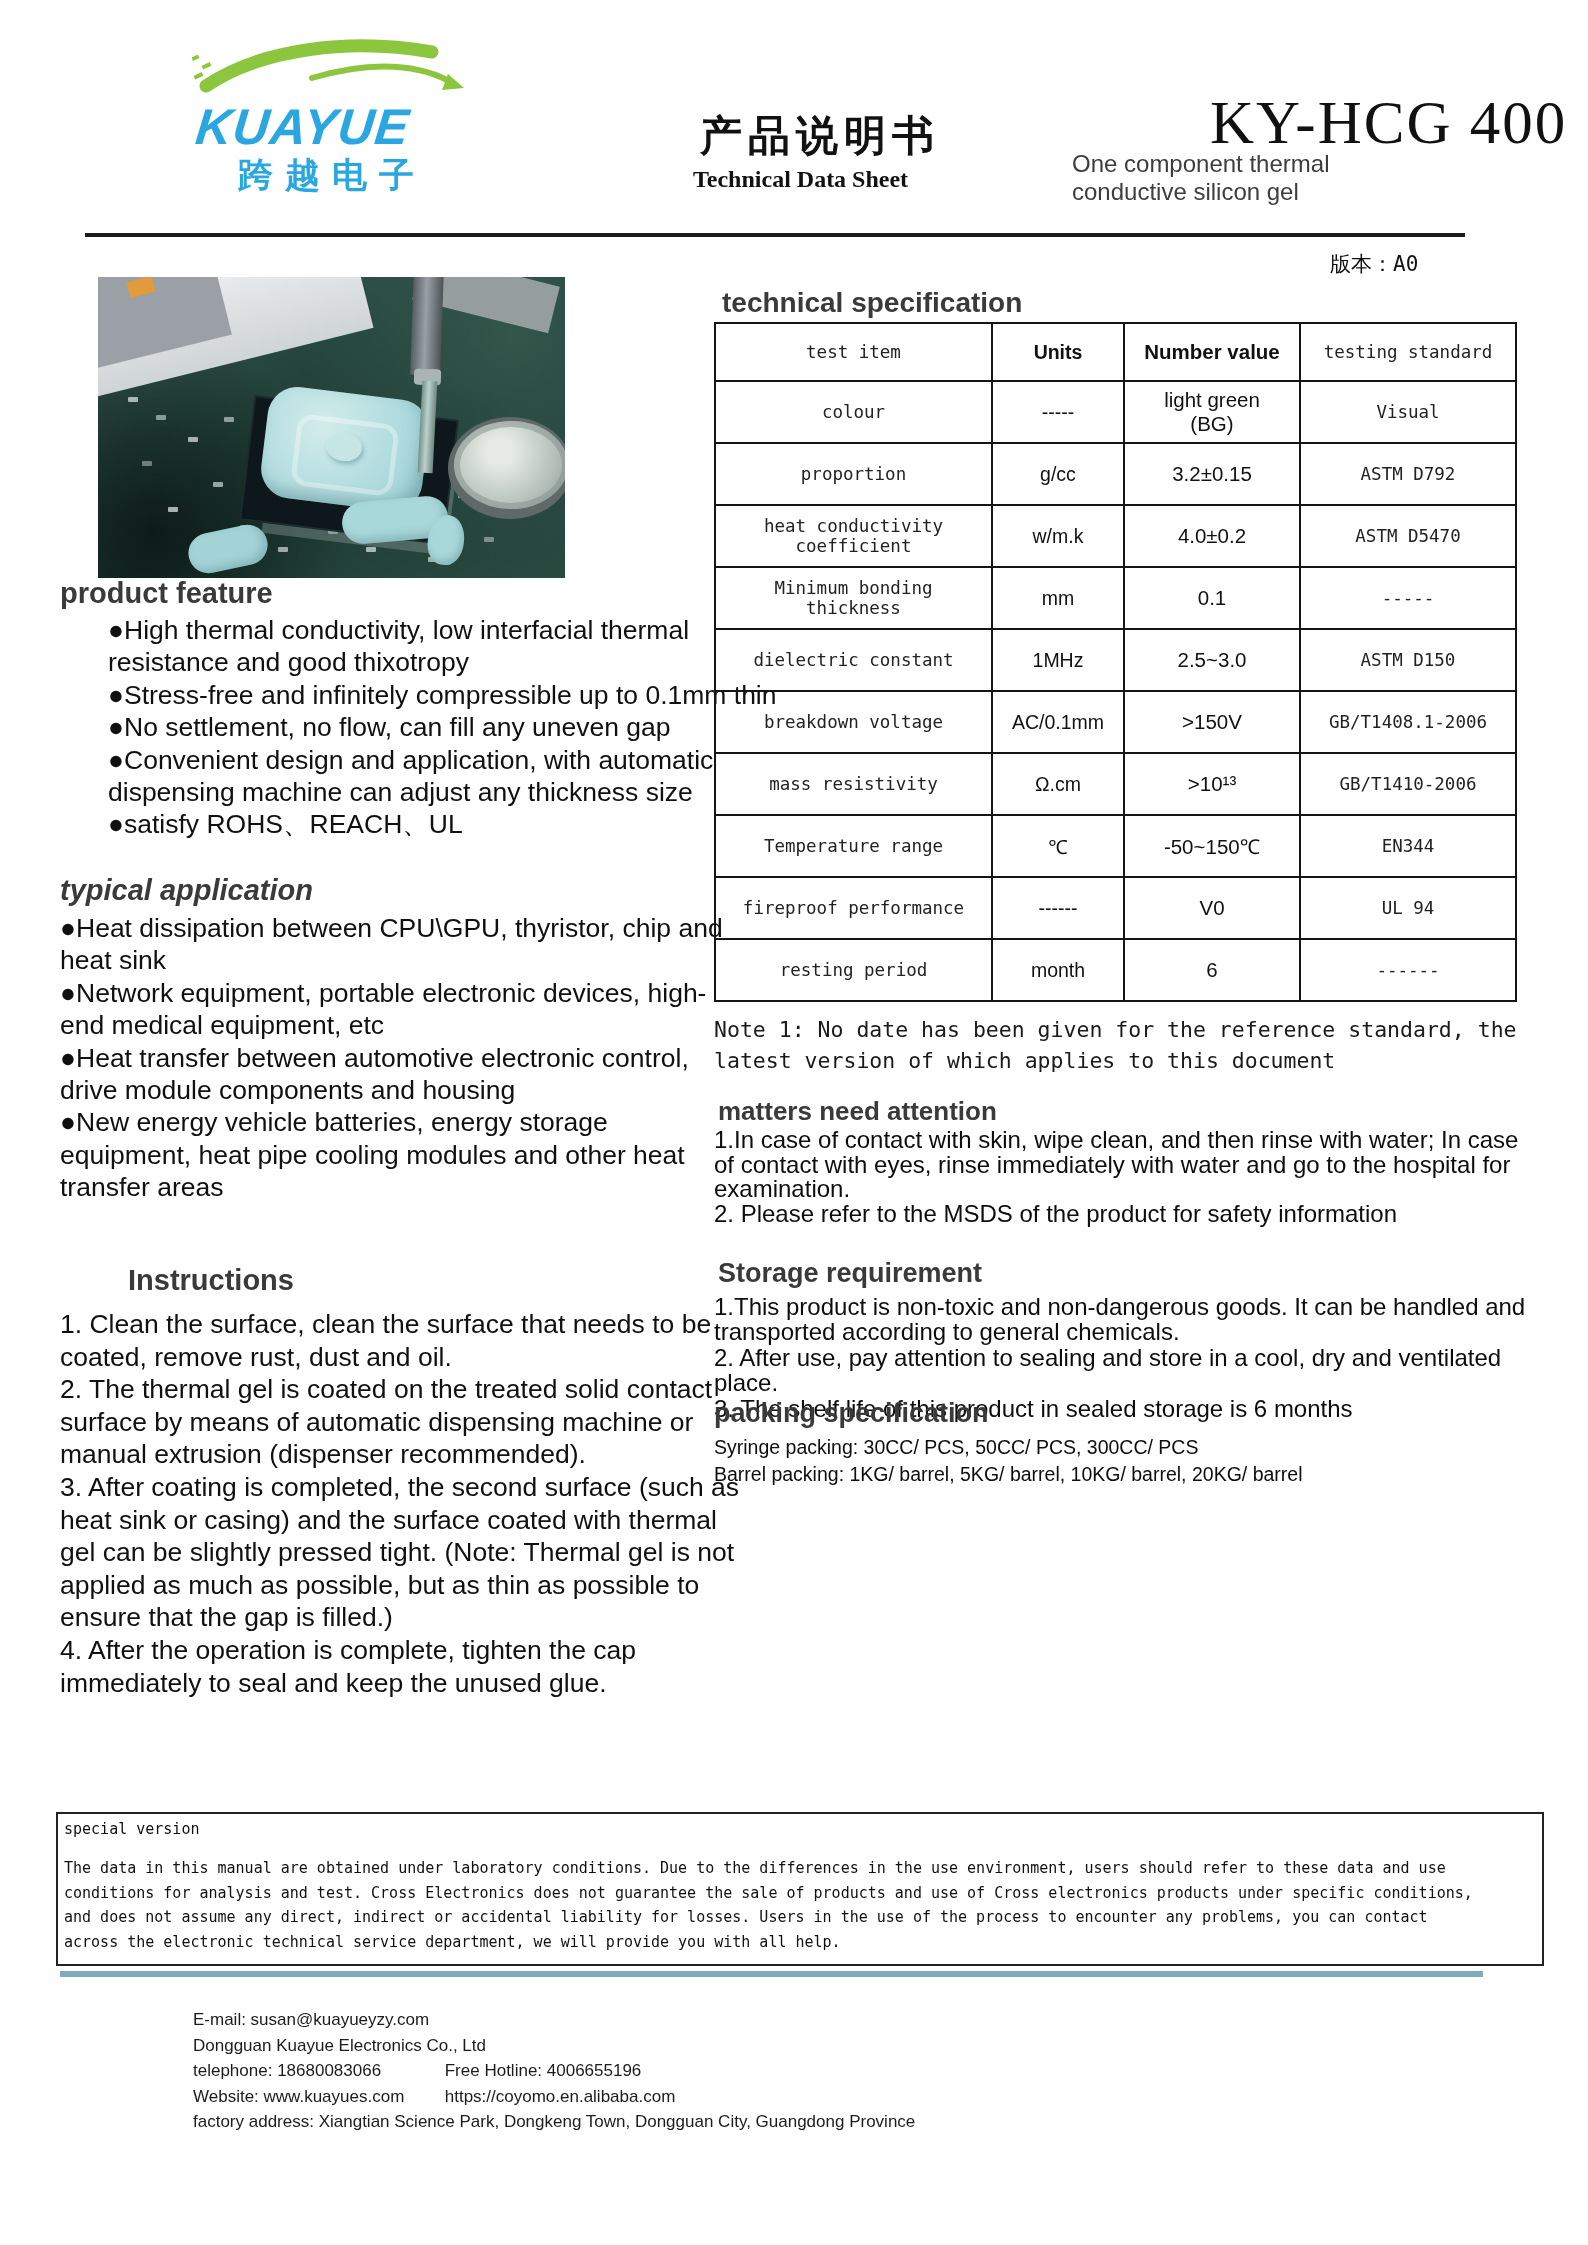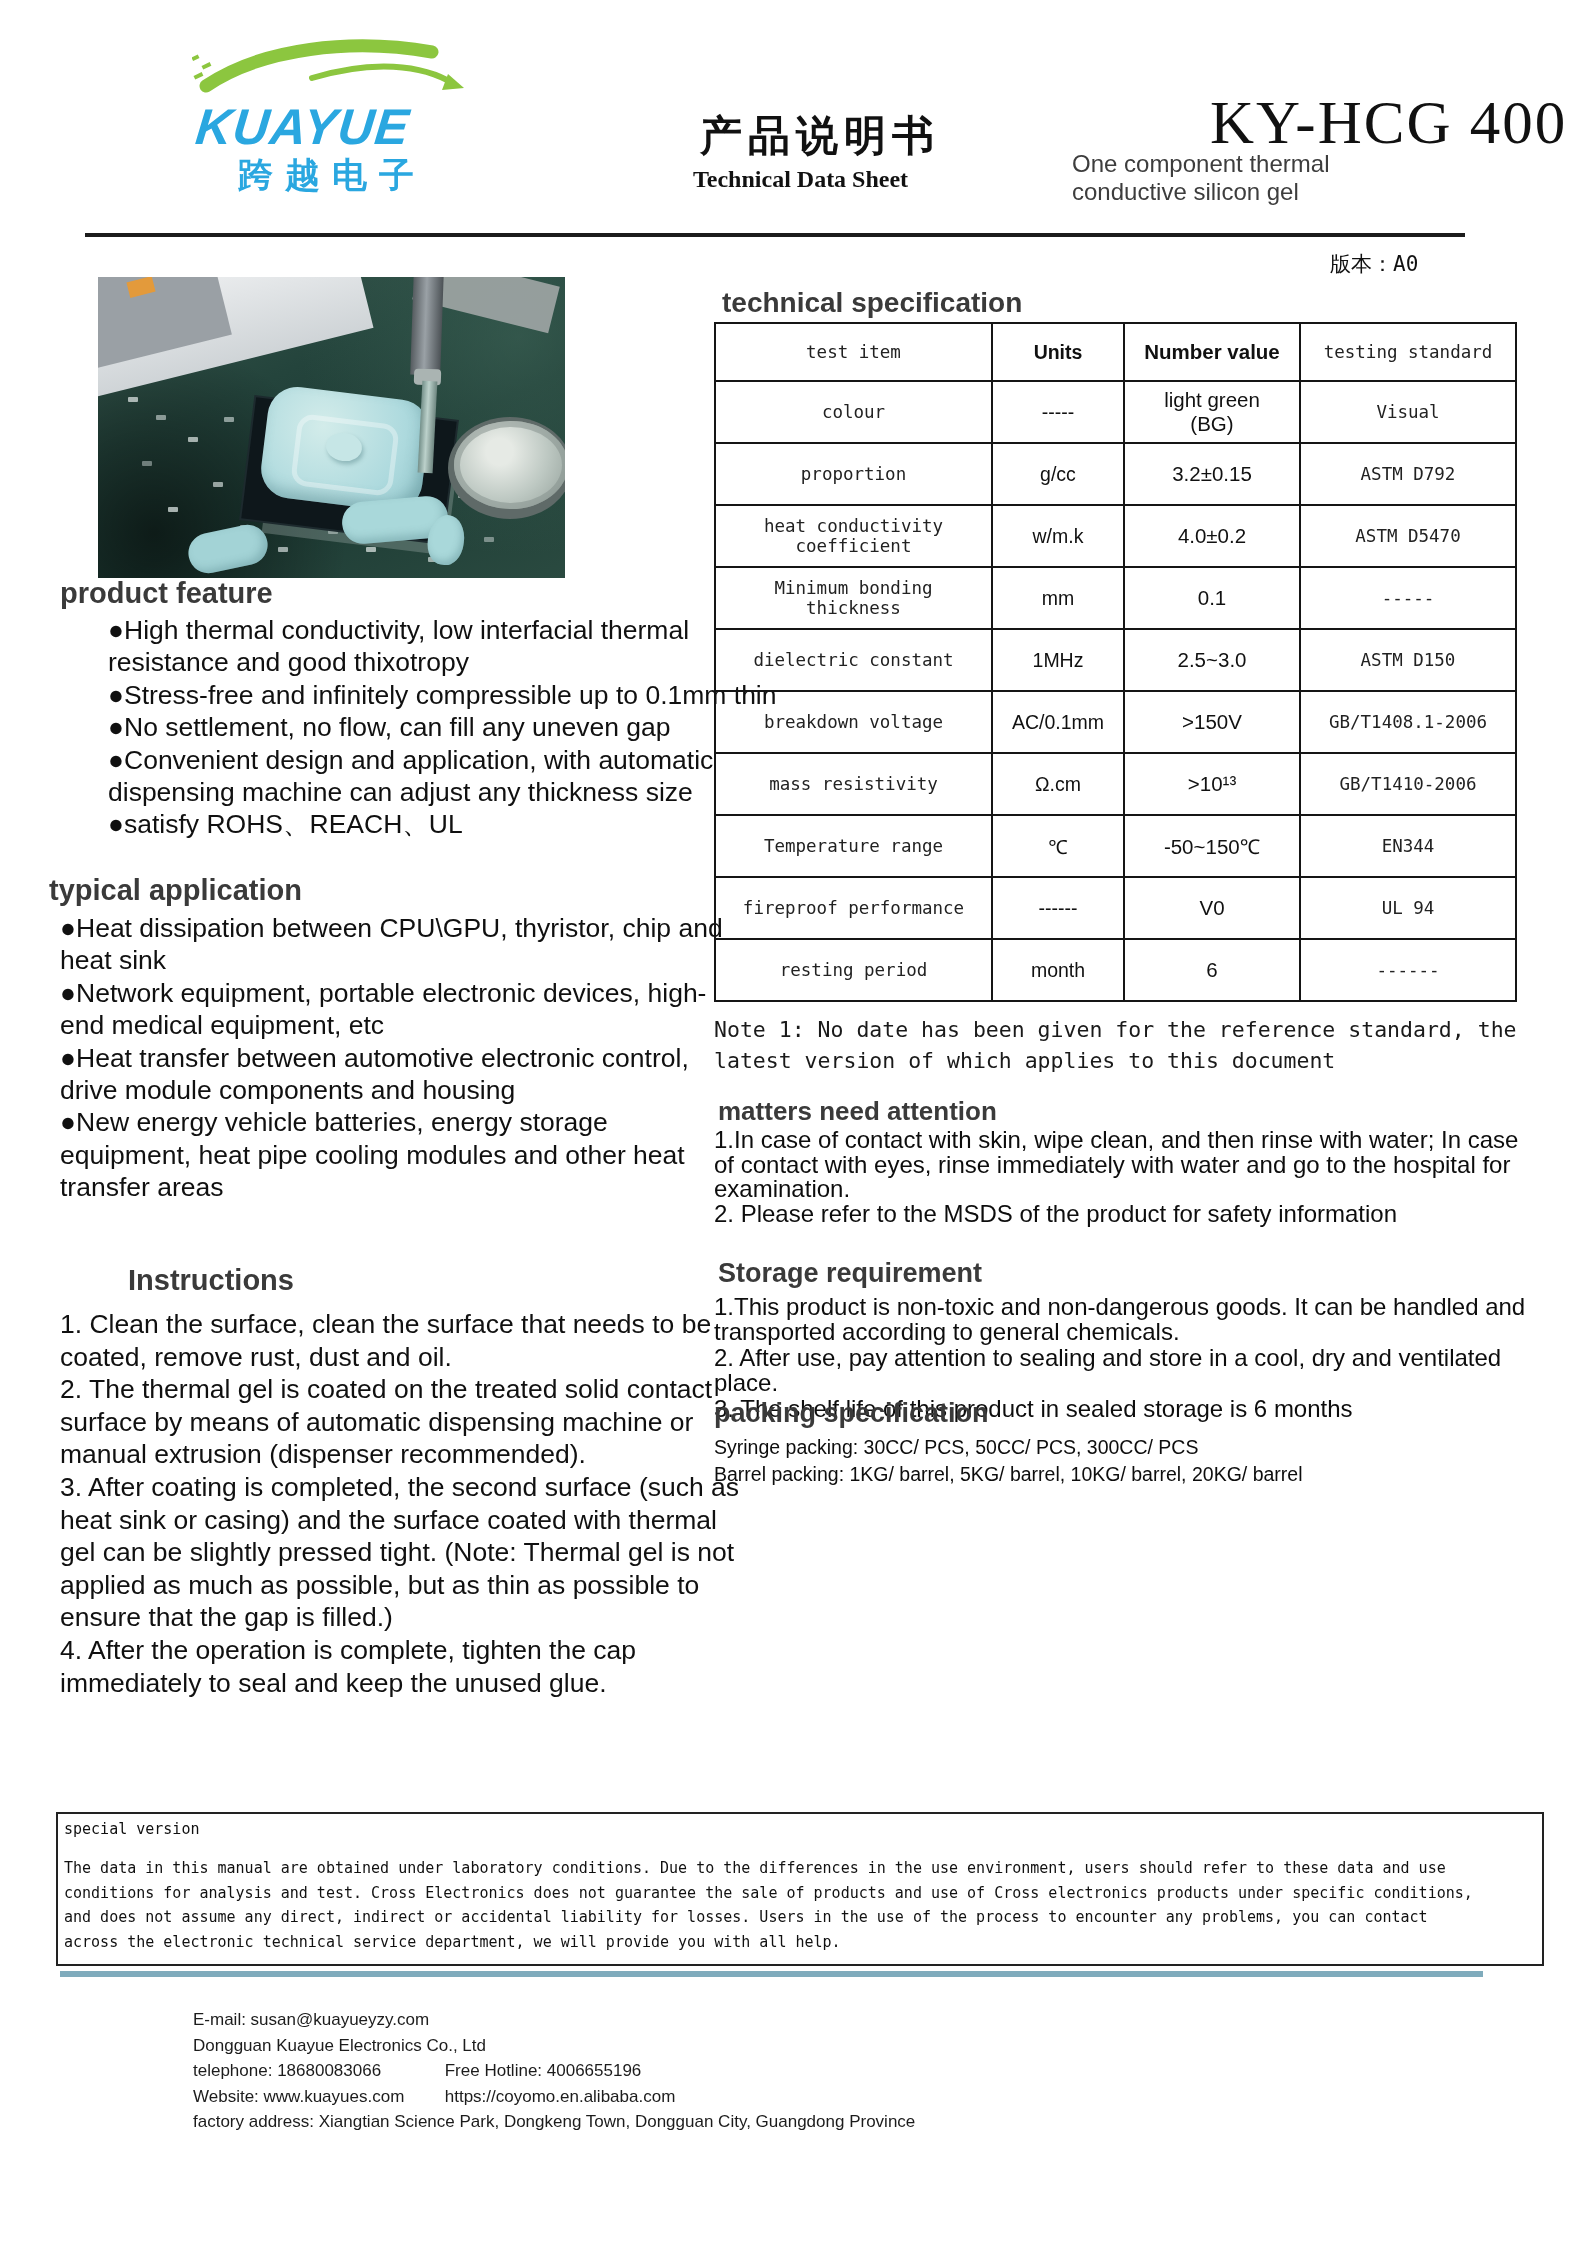--- a/index.html
+++ b/index.html
@@ -148,21 +148,21 @@
 
   <div class="abs h-left" style="left:60px;top:577px;">product feature</div>
   <div class="abs body-list" id="pf-list">
       <div>●High thermal conductivity, low interfacial thermal resistance and good thixotropy</div>
       <div>●Stress-free and infinitely compressible up to 0.1mm thin</div>
       <div>●No settlement, no flow, can fill any uneven gap</div>
       <div>●Convenient design and application, with automatic dispensing machine can adjust any thickness size</div>
       <div>●satisfy ROHS、REACH、UL</div>
     </div>
 
-  <div class="abs h-left" style="left:49px;top:874px;">typical application</div>
+  <div class="abs h-left" style="left:60px;top:874px;font-style:italic;">typical application</div>
   <div class="abs body-list" id="ta-list">
       <div>●Heat dissipation between CPU\GPU, thyristor, chip and heat sink</div>
       <div>●Network equipment, portable electronic devices, high-end medical equipment, etc</div>
       <div>●Heat transfer between automotive electronic control, drive module components and housing</div>
       <div>●New energy vehicle batteries, energy storage equipment, heat pipe cooling modules and other heat transfer areas</div>
     </div>
 
   <div class="abs h-left" style="left:128px;top:1264px;">Instructions</div>
   <div class="abs body-list" id="ins-list">
       <div>1. Clean the surface, clean the surface that needs to be coated, remove rust, dust and oil.</div>

